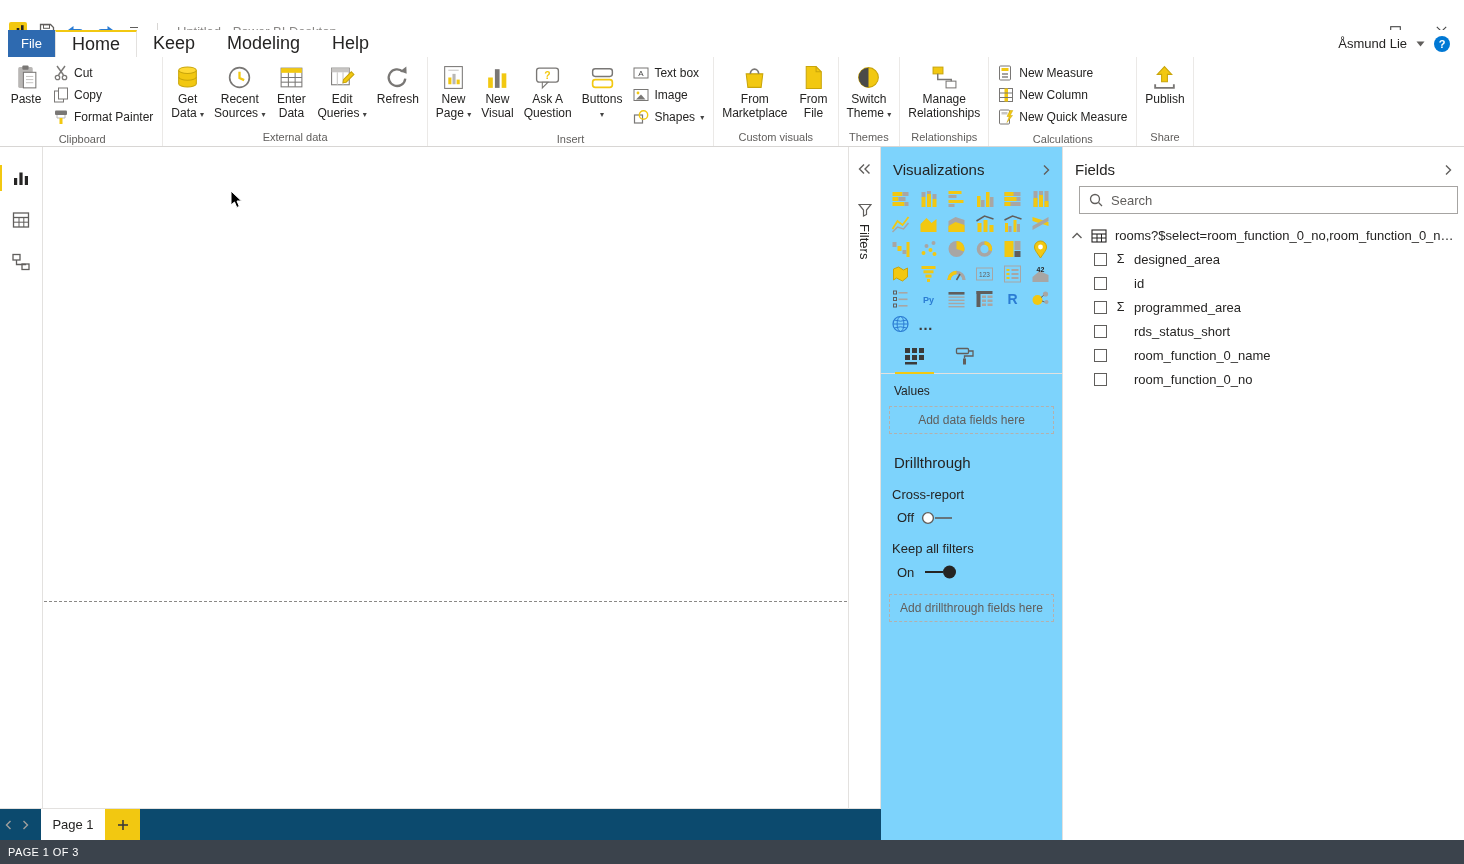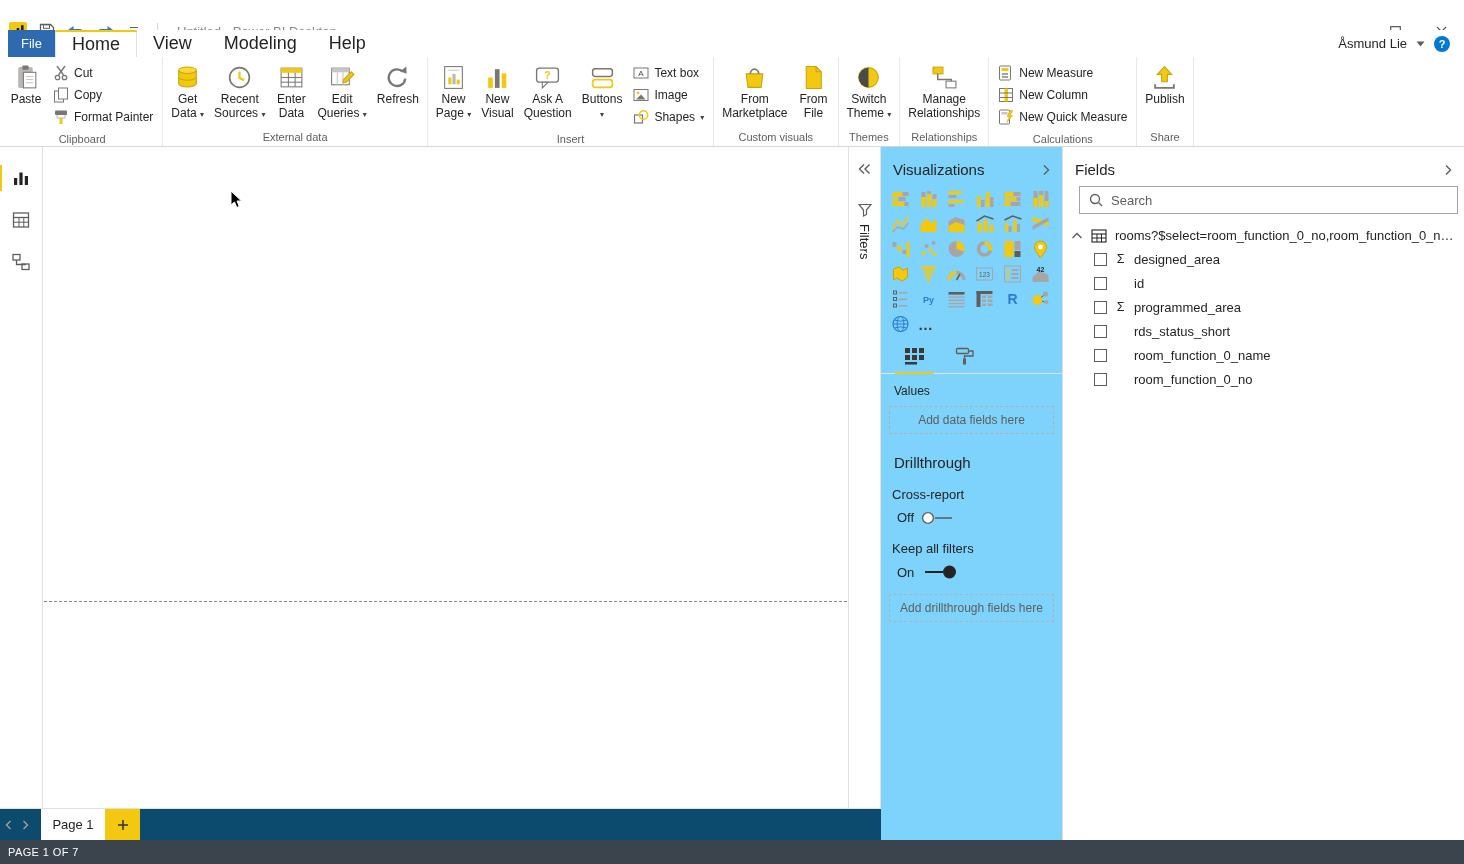--- a/index.html
+++ b/index.html
@@ -148,21 +148,21 @@
             <line x1="0.8" y1="0.8" x2="10.2" y2="10.2" stroke="#444" stroke-width="1.1"></line>
             <line x1="10.2" y1="0.8" x2="0.8" y2="10.2" stroke="#444" stroke-width="1.1"></line>
           </svg>
       </span>
     </div>
   </div>
 
   <div class="tabrow">
     <div class="file-tab">File</div>
     <div class="tab active">Home</div>
-    <div class="tab">View</div>
+    <div class="tab">Keep</div>
     <div class="tab">Modeling</div>
     <div class="tab">Help</div>
     <div class="account-area">
       <span class="user-name">Åsmund Lie</span>
       <span>
         <svg width="9" height="6" viewBox="0 0 9 6">
             <polygon points="0.5,0.5 8.5,0.5 4.5,5.5" fill="#605e5c"></polygon>
           </svg>
       </span>
       <span>
@@ -904,16 +904,16 @@
     <div class="page-tab">Page 1</div>
     <div class="new-page-tab">
       <svg width="12" height="12" viewBox="0 0 12 12">
           <line x1="6" y1="1" x2="6" y2="11" stroke="#3b3a39" stroke-width="1.6"></line>
           <line x1="1" y1="6" x2="11" y2="6" stroke="#3b3a39" stroke-width="1.6"></line>
         </svg>
     </div>
   </div>
 
   <div class="status-bar">
-    <span>PAGE 1 OF 7</span>
+    <span>PAGE 1 OF 3</span>
   </div>
 
 </div>
 
 </body></html>

